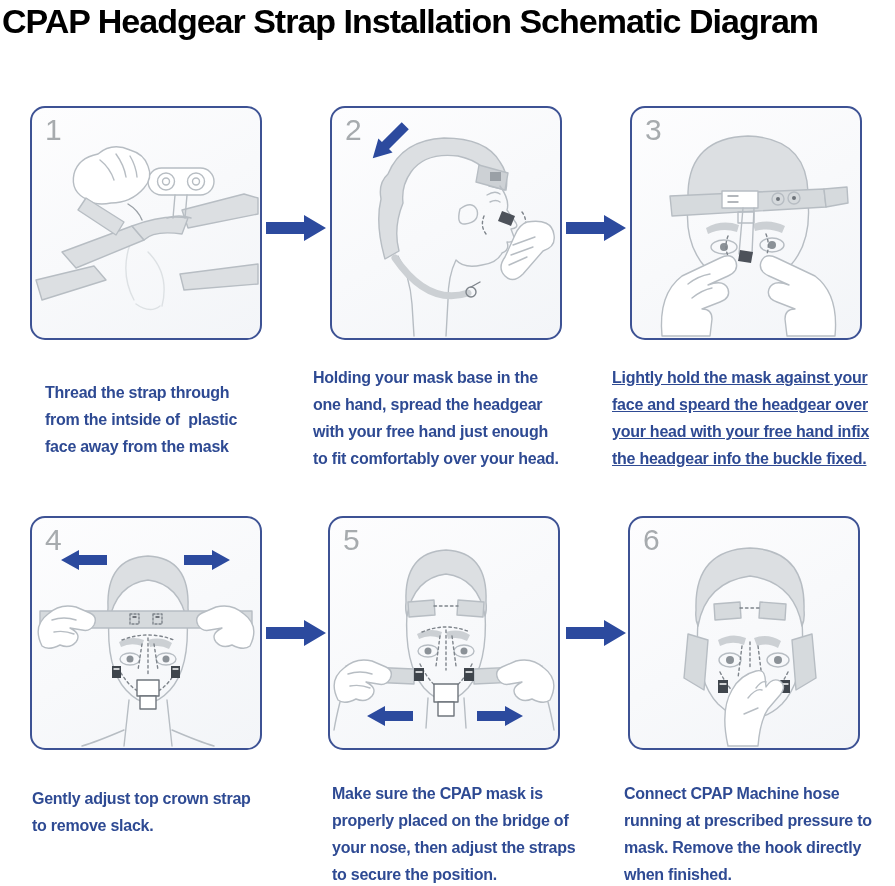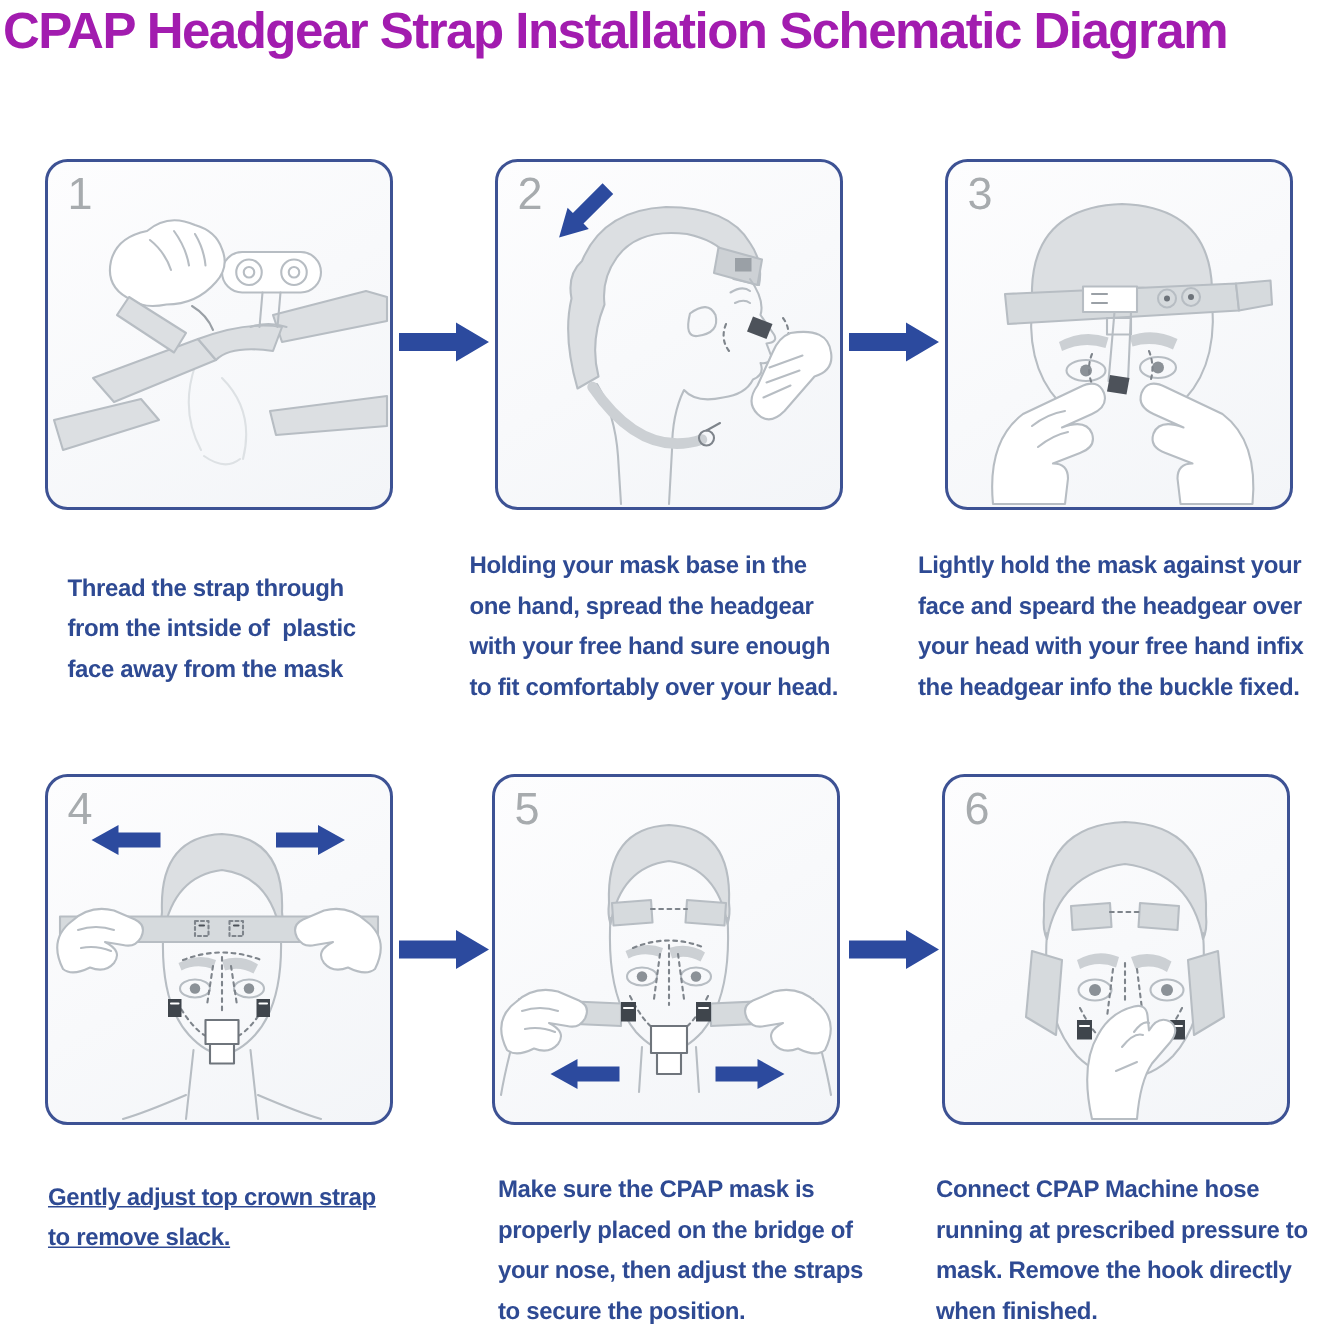--- a/index.html
+++ b/index.html
@@ -4,21 +4,21 @@
 <style>
   * { margin:0; padding:0; box-sizing:border-box; }
   html,body {
     width:895px; height:886px; background:#ffffff;
     font-family:"Liberation Sans","DejaVu Sans",sans-serif;
     position:relative; overflow:hidden;
   }
   .title {
     position:absolute; left:2px; top:2px;
     font-size:34px; font-weight:bold; letter-spacing:-1px;
-    color:#a21caf; white-space:nowrap;
+    color:#000000; white-space:nowrap;
   }
   .panel {
     position:absolute; width:232px; height:234px;
     border:2px solid #3d5294; border-radius:15px;
     background:linear-gradient(150deg,#fdfdfe 0%,#f3f5f8 100%);
   }
   .panel svg.art { position:absolute; left:0; top:0; width:228px; height:230px; }
   .step-number {
     position:absolute; left:13px; top:5px; z-index:2;
     font-size:30px; color:#a7abae; font-weight:400;
@@ -236,27 +236,27 @@
 </svg>
 <svg class="flow-arrow" style="left:566px; top:618px;" viewBox="0 0 62 30">
   <polygon points="0,9 38,9 38,2 60,15 38,28 38,21 0,21" fill="#2c4a9e"></polygon>
 </svg>
 
 <div class="caption" style="left:45px;  top:379px;">Thread the strap through
 from the intside of  plastic
 face away from the mask</div>
 <div class="caption" style="left:313px; top:364px;">Holding your mask base in the
 one hand, spread the headgear
-with your free hand sure enough
+with your free hand just enough
 to fit comfortably over your head.</div>
-<div class="caption" style="left:612px; top:364px;">Lightly hold the mask against your
+<div class="caption" style="left:612px; top:364px;text-decoration:underline;">Lightly hold the mask against your
 face and speard the headgear over
 your head with your free hand infix
 the headgear info the buckle fixed.</div>
-<div class="caption" style="left:32px;  top:785px;text-decoration:underline;">Gently adjust top crown strap
+<div class="caption" style="left:32px;  top:785px;">Gently adjust top crown strap
 to remove slack.</div>
 <div class="caption" style="left:332px; top:780px;">Make sure the CPAP mask is
 properly placed on the bridge of
 your nose, then adjust the straps
 to secure the position.</div>
 <div class="caption" style="left:624px; top:780px;">Connect CPAP Machine hose
 running at prescribed pressure to
 mask. Remove the hook directly
 when finished.</div>
 

